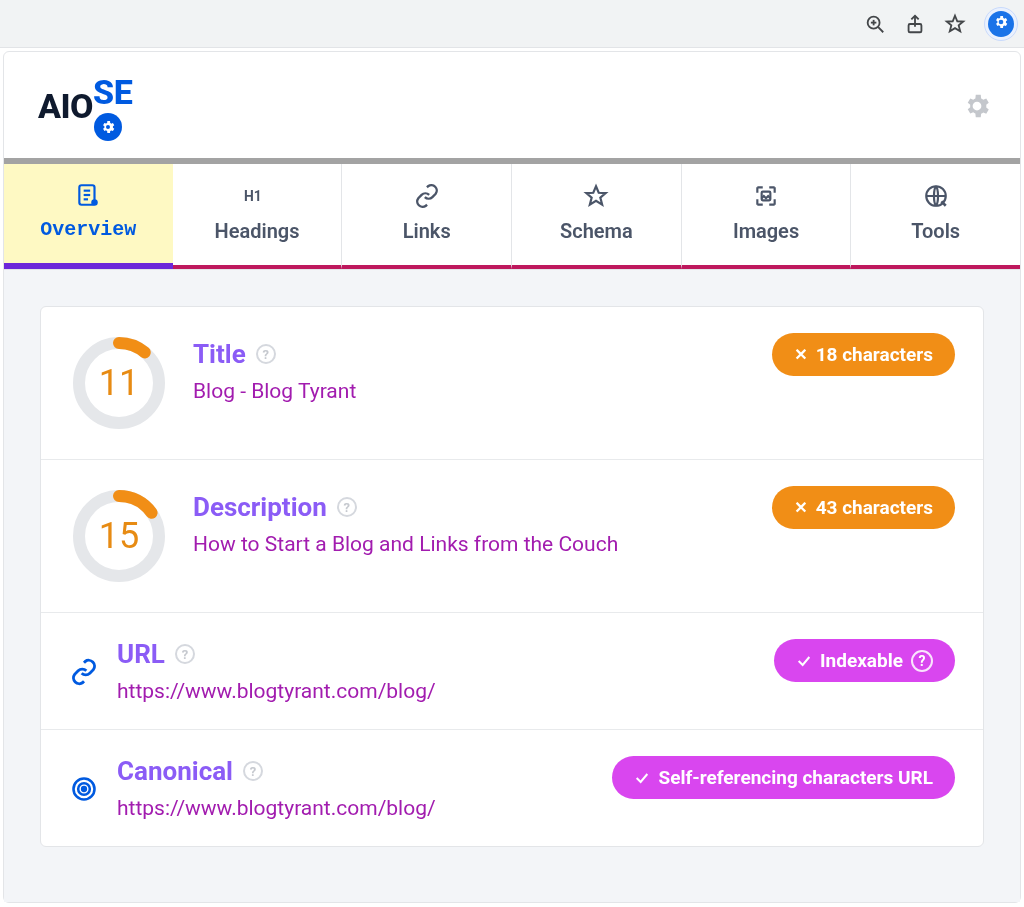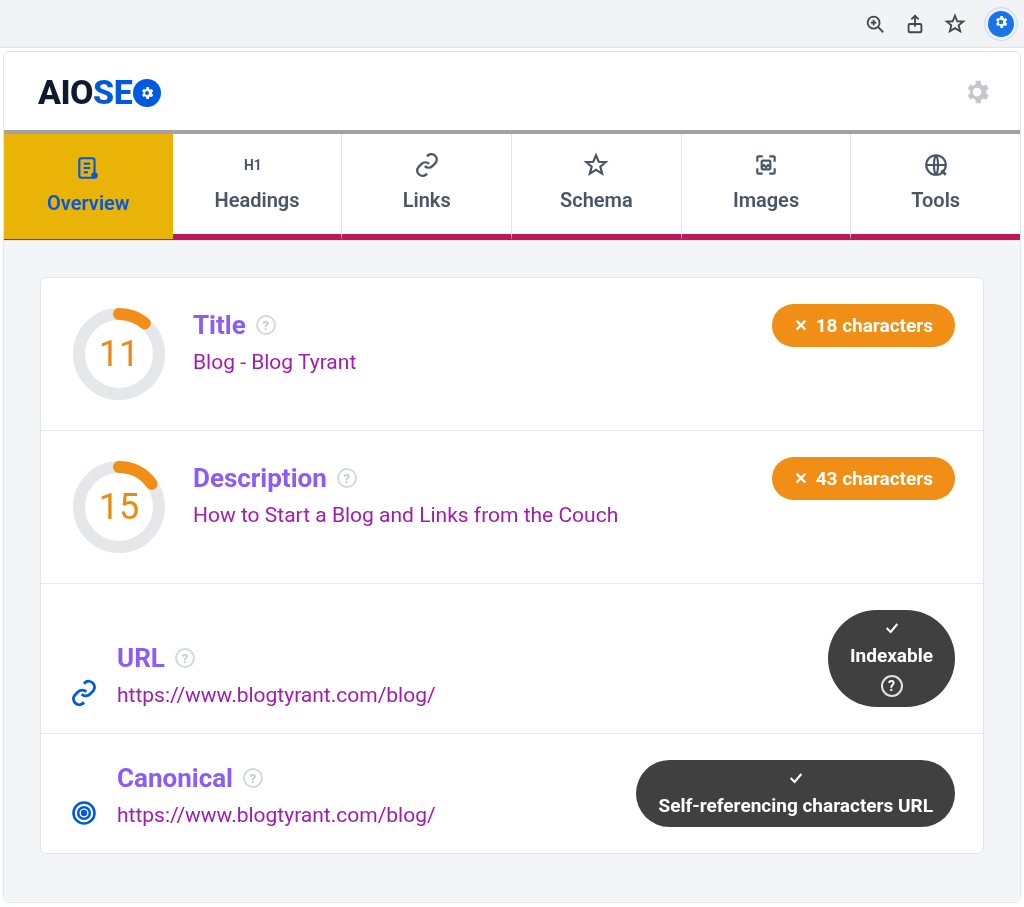--- a/index.html
+++ b/index.html
@@ -52,31 +52,31 @@
     height: 852px;
     display:flex;
     flex-direction:column;
   }
 
   .brand-row {
     display:flex;
     align-items:center;
     justify-content:space-between;
     padding: 20px 28px 18px 34px;
-    border-bottom: 4px solid #a3a3a3;
+    border-bottom: 6px solid #a3a3a3;
   }
   .logo {
     font-size: 34px;
     font-weight: 800;
     letter-spacing: -0.5px;
     color:#0f1a2e;
     display:flex;
     align-items:center;
   }
-  .logo .seo { color:#005ae0; display:inline-flex; align-items:center; }
+  .logo .seo { color:#005ae0; display:inline-flex; align-items:flex-start;flex-direction:column; }
   .logo .gear-o {
     display:inline-flex;
     width:28px; height:28px;
     border-radius:50%;
     background:#005ae0;
     align-items:center; justify-content:center;
     margin-left:1px;
     position:relative;
     top:1px;
   }
@@ -90,38 +90,39 @@
   .tabs {
     display:flex;
     background:#f3f5f8;
     border-bottom: 1px solid #e3e5e8;
   }
   .tab {
     flex:1;
     min-width:0;
     background:#fff;
     border-right:1px solid #e3e5e8;
-    border-bottom:6px solid #be185d;
+    border-bottom:4px solid #be185d;
     display:flex;
     flex-direction:column;
     align-items:center;
     justify-content:center;
     gap:10px;
     padding: 18px 8px 22px;
     color:#4b5568;
     cursor:pointer;
     font-size:20px;
     font-weight:600;
   }
   .tab svg { width:26px; height:26px; }
   .tab.active {
-    background:#eab308;
+    background:#fef9c3;
     color:#005ae0;
-    border-bottom:1px solid #6d28d9;
+    border-bottom:6px solid #6d28d9;
     border-right:none;
+    font-family:Liberation Mono, monospace;
   }
   .tab:last-child { border-right:none; }
 
   
   .content {
     padding: 36px 36px 0;
     background:#f3f5f8;
     flex:1;
     overflow:hidden;
   }
@@ -205,31 +206,31 @@
     align-items:center;
     gap:8px;
     padding: 10px 22px;
     border-radius: 999px;
     color:#fff;
     font-size:19px;
     font-weight:700;
     white-space:nowrap;
   }
   .pill.orange { background:#f18e16; }
-  .pill.green  { background:#404040;flex-direction:column; }
+  .pill.green  { background:#d946ef; }
   .pill .x { font-size:16px; line-height:1; }
   .pill .chk { width:16px; height:16px; }
   .pill .q {
     width:22px; height:22px; border-radius:50%;
     border:2px solid rgba(255,255,255,0.85);
     display:inline-flex; align-items:center; justify-content:center;
     font-size:14px; font-weight:700;
   }
 
-  .row.smaller { align-items:flex-end; padding:26px 28px; gap:18px; }
+  .row.smaller { align-items:center; padding:26px 28px; gap:18px; }
   .row.smaller .row-body { padding-top:0; }
 </style>
 </head>
 <body>
 
 <div class="chrome-bar">
   <span class="chrome-ic">
     <svg viewBox="0 0 24 24" fill="none" stroke="currentColor" stroke-width="2">
       <circle cx="10.5" cy="10.5" r="6.5"></circle>
         <line x1="15.5" y1="15.5" x2="21" y2="21"></line>

